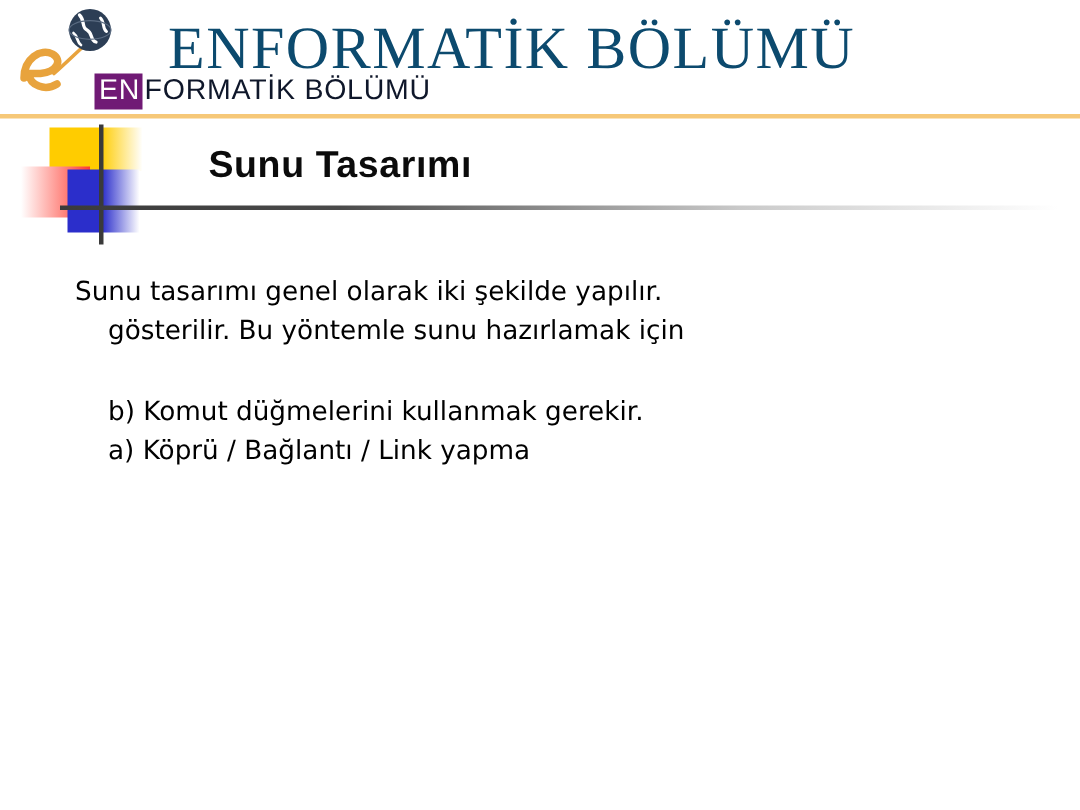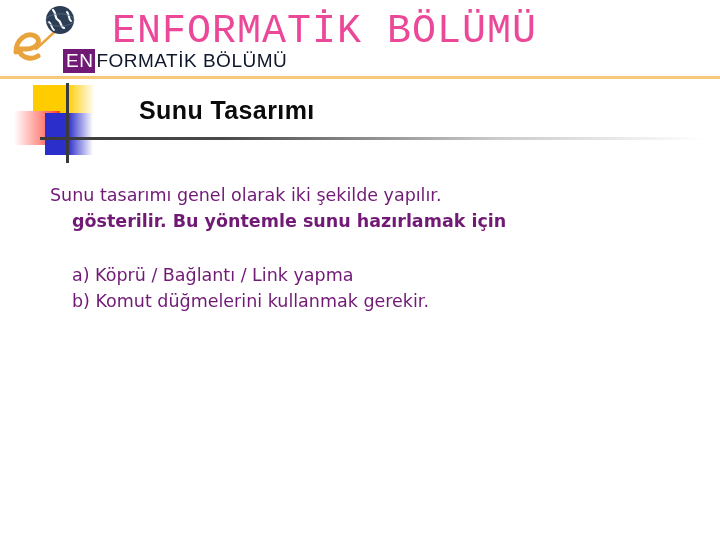--- a/index.html
+++ b/index.html
@@ -31,24 +31,24 @@
     width: 720px;
     height: 78px;
     overflow: hidden;
   }
 
   
   #watermark {
     position: absolute;
     left: 112px;
     top: 6px;
-    font-family: Liberation Mono, monospace;
+    font-family: Liberation Serif, serif;
     font-size: 40px;
     letter-spacing: 1px;
-    color: #ec4899;
+    color: #0c4a6e;
     white-space: nowrap;
     line-height: 52px;
     user-select: none;
   }
 
   
   #logo-mark {
     position: absolute;
     left: 10px;
     top: 2px;
@@ -140,28 +140,28 @@
   }
 
   
   #body-block {
     position: absolute;
     left: 50px;
     top: 182px;
     width: 640px;
     font-family: "DejaVu Sans", sans-serif;
     font-size: 17.5px;
-    color: #701a75;
+    color: #000000;
     line-height: 26px;
   }
   .body-line {
     white-space: pre-wrap;
   }
   .lvl-0 { padding-left: 0; }
-  .lvl-cont { padding-left: 22px; font-weight: bold; }
+  .lvl-cont { padding-left: 22px; }
   .lvl-sub { padding-left: 22px; }
   #sub-gap { height: 28px; }
 </style>
 </head>
 <body>
 
 <div id="slide">
 
   <div id="header">
 
@@ -204,18 +204,18 @@
 
   <div id="title">Sunu Tasarımı</div>
 
   <div id="body-block">
 
     <div class="body-line lvl-0">Sunu tasarımı genel olarak iki şekilde yapılır.</div>
     <div class="body-line lvl-cont">gösterilir. Bu yöntemle sunu hazırlamak için</div>
 
     <div id="sub-gap"></div>
 
+    <div class="body-line lvl-sub">b) Komut düğmelerini kullanmak gerekir.</div>
     <div class="body-line lvl-sub">a) Köprü / Bağlantı / Link yapma</div>
-    <div class="body-line lvl-sub">b) Komut düğmelerini kullanmak gerekir.</div>
 
   </div>
 
 </div>
 
 </body></html>

